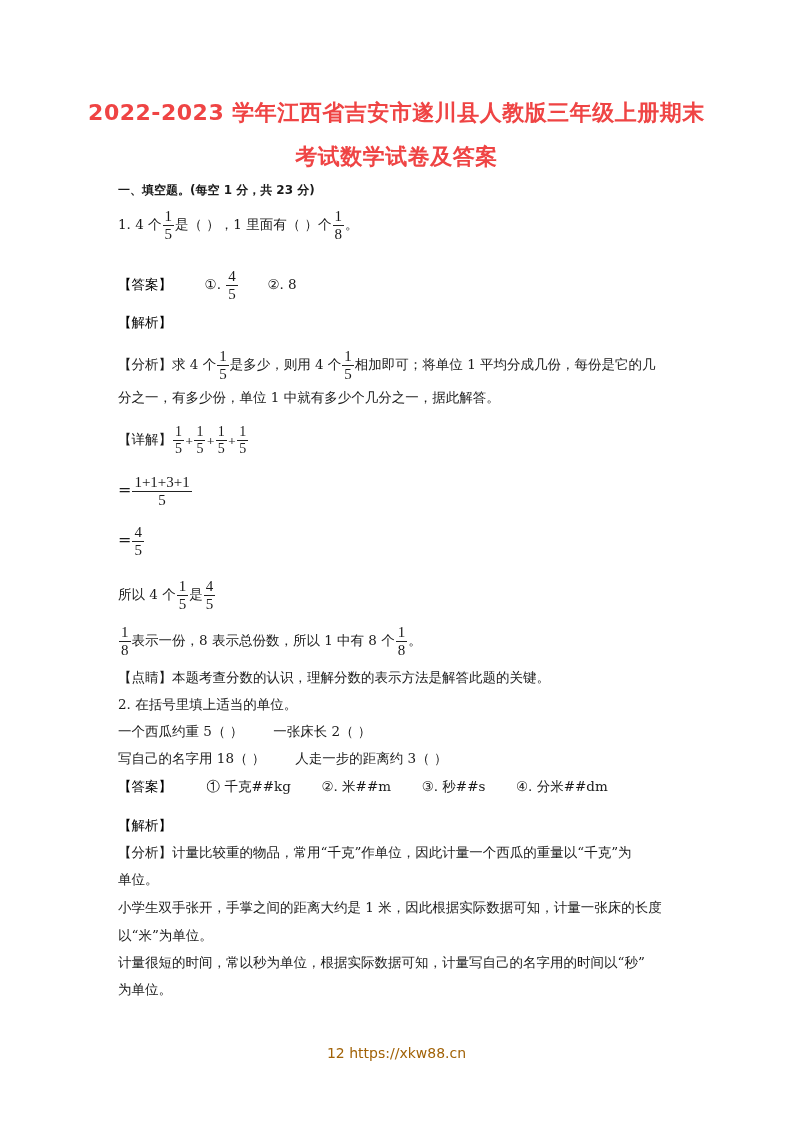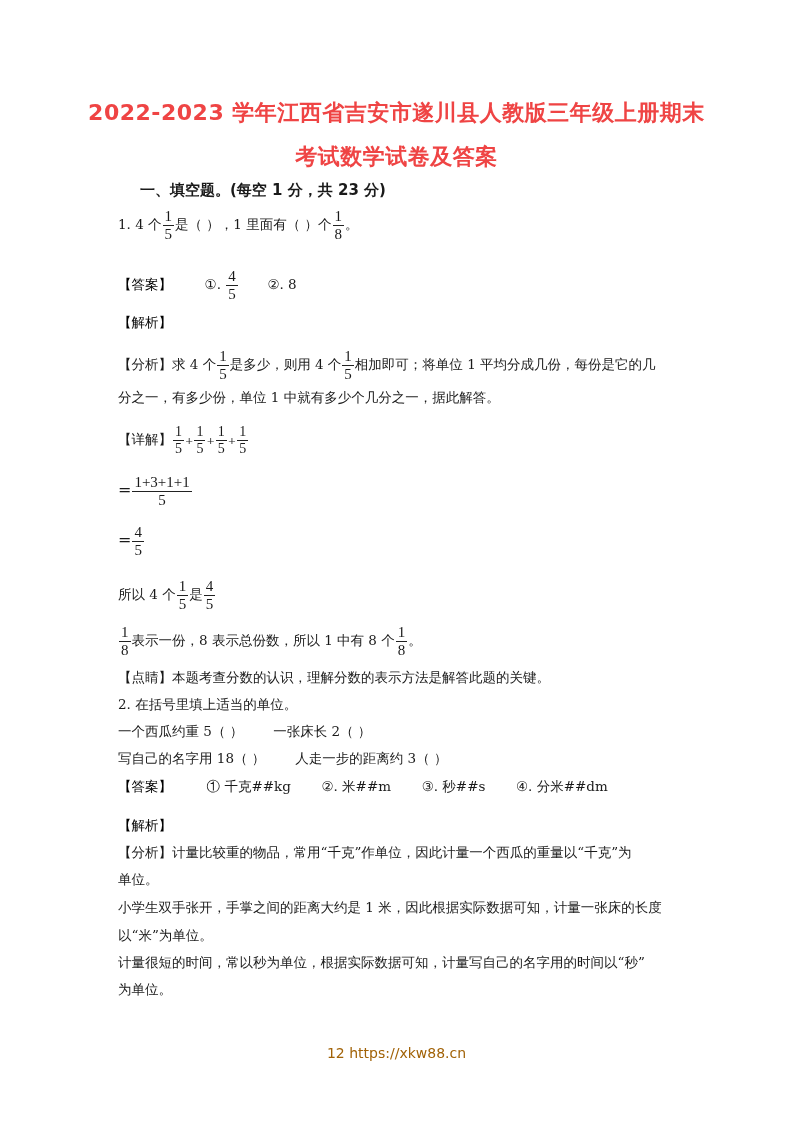--- a/index.html
+++ b/index.html
@@ -13,21 +13,21 @@
     position: absolute; left: 0; width: 793px; text-align: center;
     font-family: "DejaVu Sans", "Liberation Sans", sans-serif;
     font-weight: bold; font-size: 22px; letter-spacing: 0.5px; color: #ef4444;
   }
   .t1 { top: 98px; }
   .t2 { top: 142px; }
   .line {
     position: absolute; left: 118px; font-size: 13.5px; line-height: 20px;
     white-space: nowrap; color: #1a1a1a;
   }
-  .bold { font-family: "DejaVu Sans", "Liberation Sans", sans-serif; font-weight: bold; font-size: 15px; margin-left: 22px; }
+  .bold { font-family: "DejaVu Sans", "Liberation Sans", sans-serif; font-weight: bold; font-size: 12px; }
   .tag-blue { color: #000000; }
   .frac {
     display: inline-flex; flex-direction: column; align-items: center;
     vertical-align: middle; font-family: "Liberation Serif", serif; font-size: 15px;
     line-height: 17px; margin: 0 1px;
   }
   .frac .num { padding: 0 2px; }
   .frac .den { border-top: 1px solid #222; padding: 0 2px; }
   .frac.small { font-size: 14px; line-height: 16px; }
   .gap { display: inline-block; }
@@ -92,21 +92,21 @@
         <span class="num">1</span>
         <span class="den">5</span>
       </span><span style="font-size:10px;">+</span><span class="frac small">
         <span class="num">1</span>
         <span class="den">5</span>
       </span>
   </div>
 
   <div class="line" style="top:474px;">
     <span style="font-size:16px;">=</span><span class="frac">
-        <span class="num">1+3+1+1</span>
+        <span class="num">1+1+3+1</span>
         <span class="den" style="align-self:stretch;text-align:center;">5</span>
       </span>
   </div>
 
   <div class="line" style="top:524px;">
     <span style="font-size:16px;">=</span><span class="frac">
         <span class="num">4</span>
         <span class="den">5</span>
       </span>
   </div>

